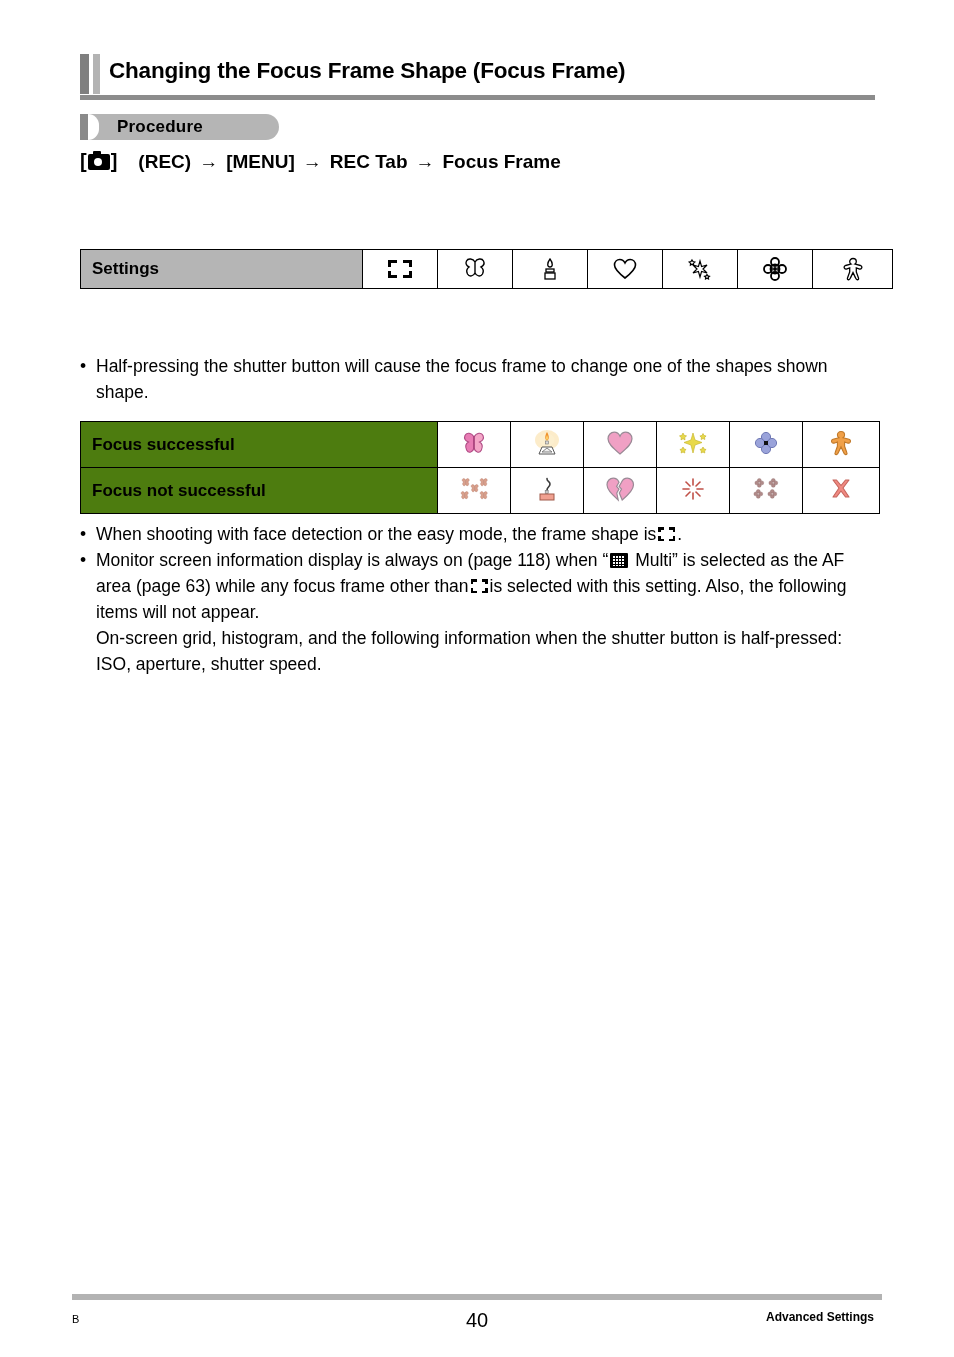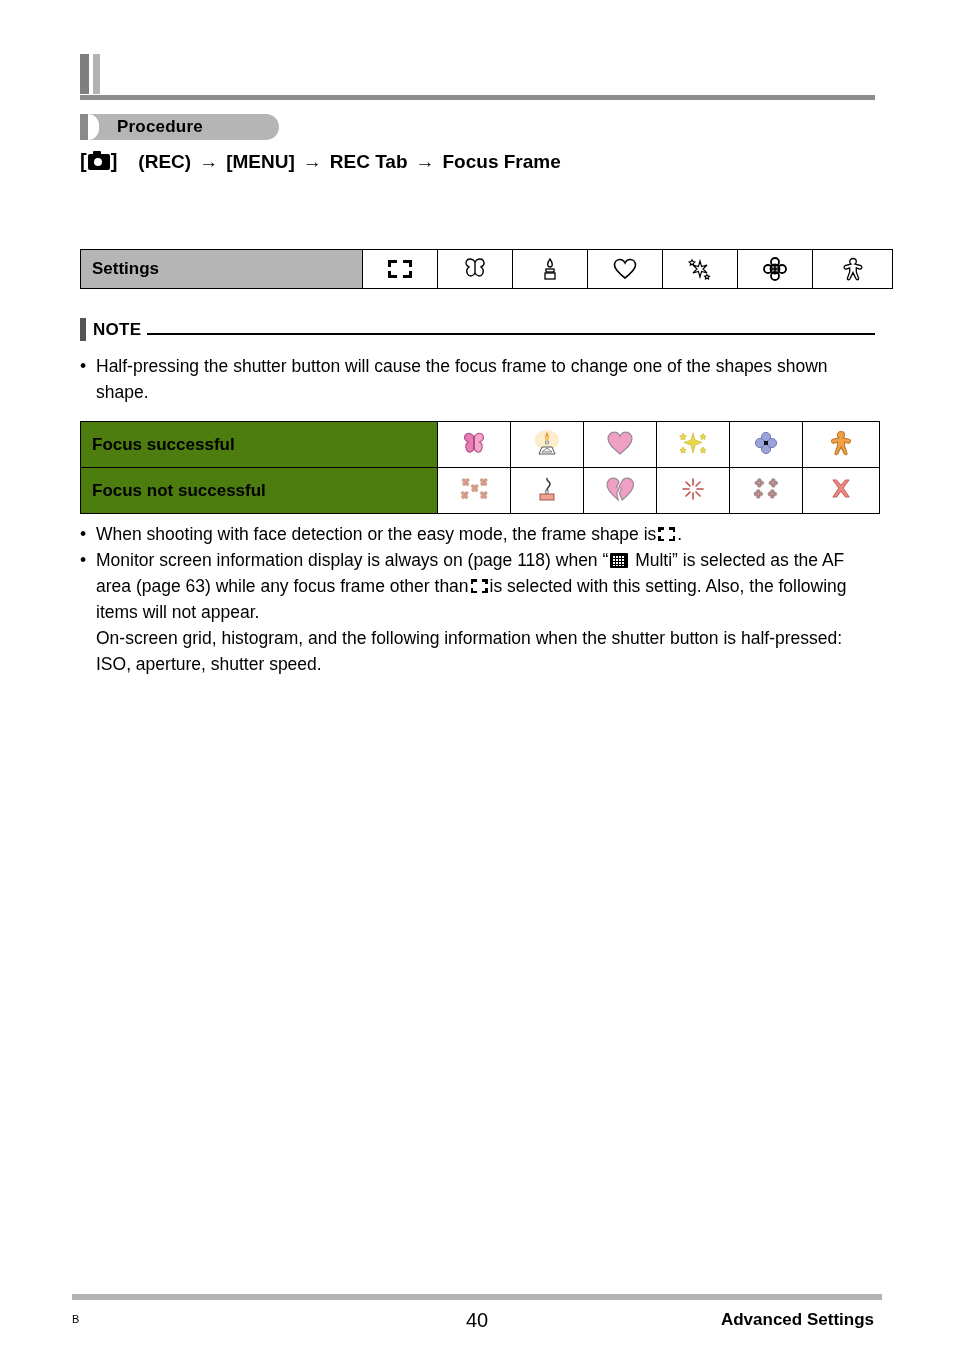--- a/index.html
+++ b/index.html
@@ -327,33 +327,34 @@
     left: 0;
     top: 1309px;
     width: 954px;
     text-align: center;
     font-size: 20px;
   }
   .footer-right {
     position: absolute;
     right: 80px;
     top: 1310px;
-    font-size: 17px;
+    font-size: 12px;
     font-weight: bold;
   }
 </style>
 </head>
 <body>
 
 <div class="page">
 
   <div class="title-block">
     <div class="title-row">
       <div class="title-bar-dark"></div>
       <div class="title-bar-light"></div>
+      <div class="title-text">Changing the Focus Frame Shape (Focus Frame)</div>
     </div>
     <div class="title-rule"></div>
   </div>
 
   <div class="procedure">
     <div class="proc-tab"></div>
     <div class="proc-pill">
       <div class="proc-notch"></div>
       <span class="proc-label">Procedure</span>
     </div>
@@ -444,25 +445,20 @@
 
       <td class="icon-cell" style="width:79px">
         <svg width="24" height="26" viewBox="0 0 24 26">
           <path d="M12 2.5 C14 2.5 15.3 3.9 15.3 5.6 C15.3 6.7 14.8 7.6 14 8.1 L19.5 9.5 C20.8 9.9 21.2 11.3 20.6 12.2 C20 13.1 18.9 13.2 18 12.9 L15.3 12 L15.3 16 L17.5 22 C18 23.3 17 24 16 23.6 C15.2 23.3 14.7 22.5 14.4 21.6 L12 16.5 L9.6 21.6 C9.3 22.5 8.8 23.3 8 23.6 C7 24 6 23.3 6.5 22 L8.7 16 L8.7 12 L6 12.9 C5.1 13.2 4 13.1 3.4 12.2 C2.8 11.3 3.2 9.9 4.5 9.5 L10 8.1 C9.2 7.6 8.7 6.7 8.7 5.6 C8.7 3.9 10 2.5 12 2.5 Z" fill="none" stroke="#000" stroke-width="1.3"></path>
         </svg>
       </td>
     </tr>
   </tbody>
     </table>
 
-  <div class="note-head">
-    <div class="note-bar"></div>
-    <span class="note-label">NOTE</span>
-    <span class="note-rule"></span>
-  </div>
 
   <div class="bullet-row" id="note-bullet-1">
     <span class="bullet-dot">•</span>
     <span class="bullet-text">Half-pressing the shutter button will cause the focus frame to change one of the shapes shown shape.</span>
   </div>
 
   <table class="focus-table">
     <tbody>
         <tr>
       <td class="label-cell" style="width:345px">Focus successful</td>

